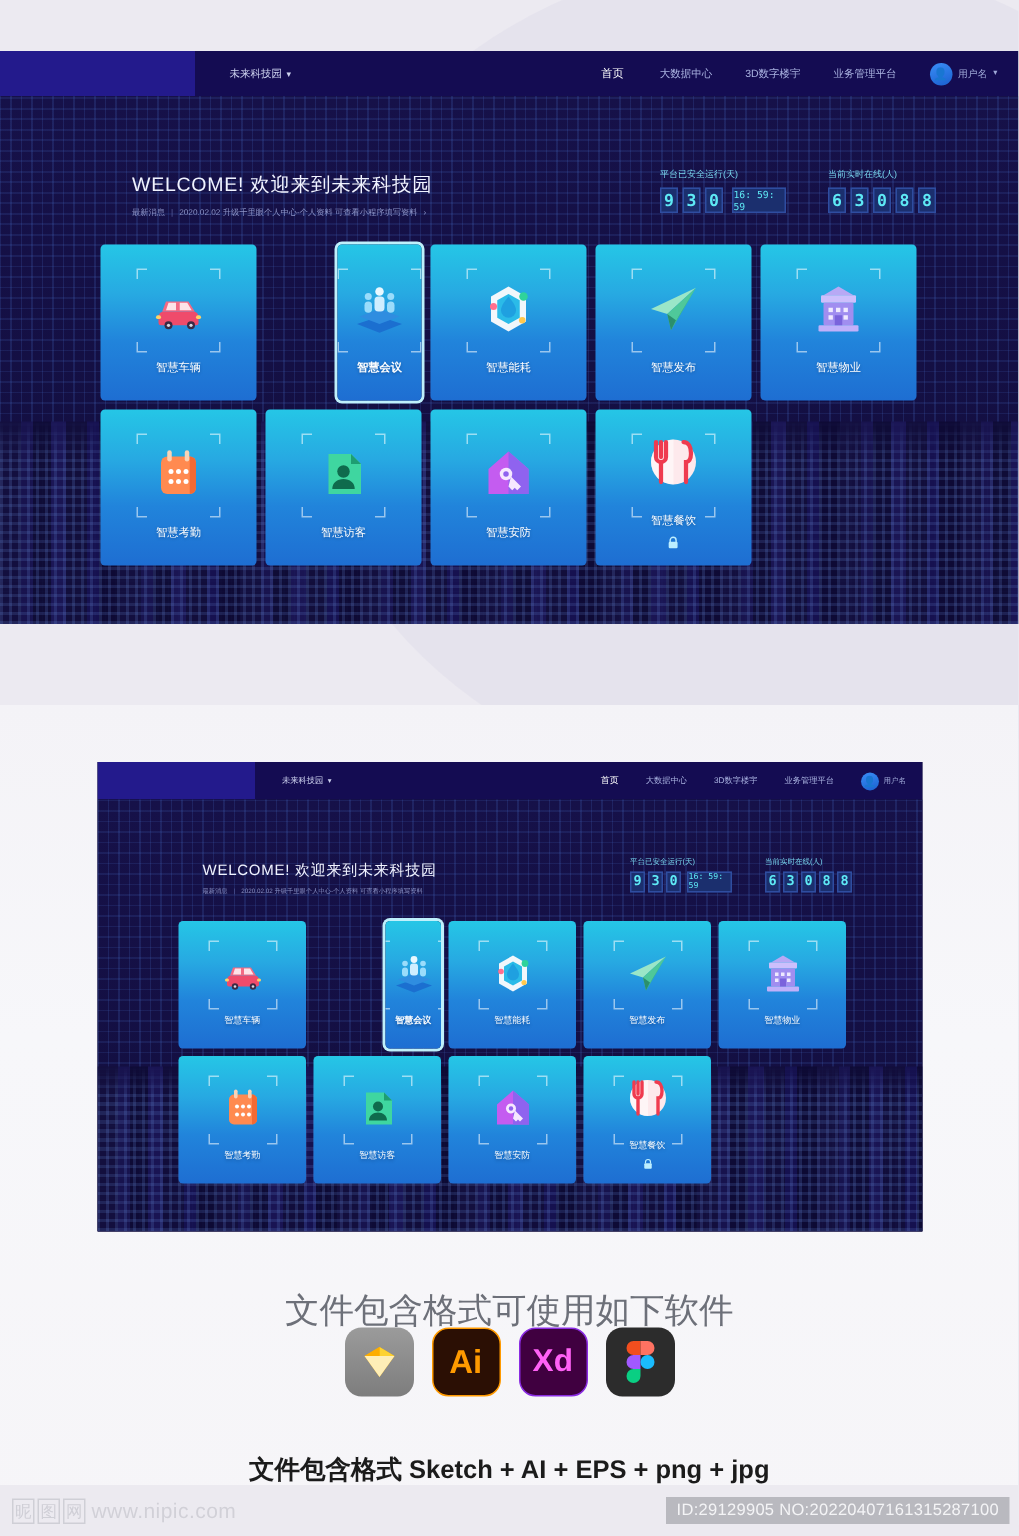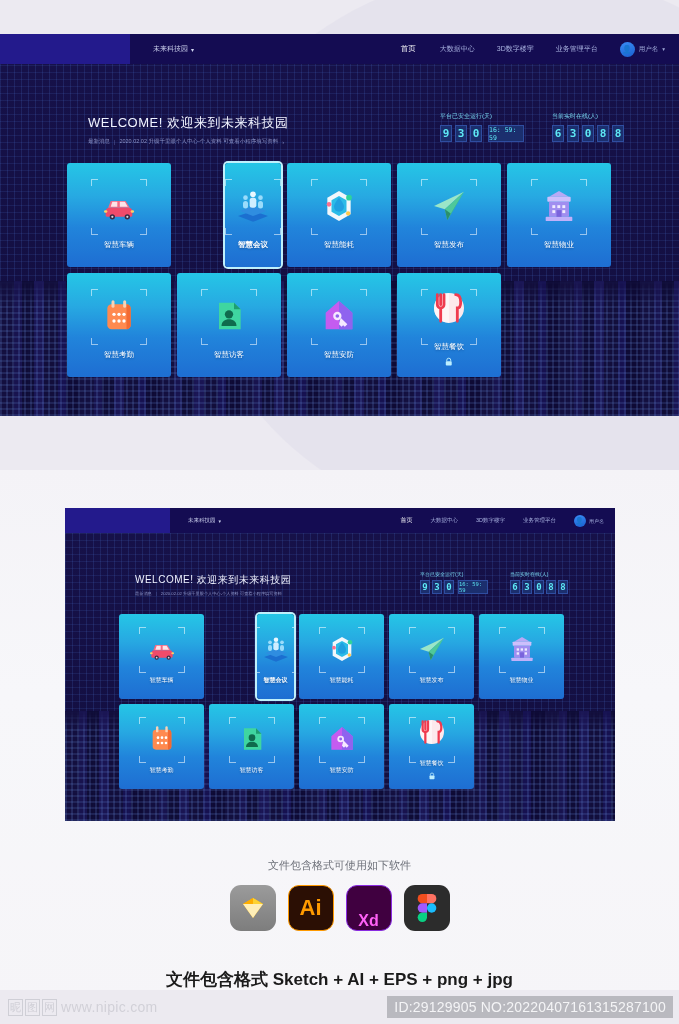--- a/index.html
+++ b/index.html
@@ -101,34 +101,34 @@
   .card .cap{ color:#ffffff; white-space:nowrap; text-shadow:0 1px 2px rgba(0,40,90,.4);}
   .card .lock{ color:#b9ecff; }
 
   
   .sw-title{ position:absolute; width:100%; text-align:center; color:#6d7079;}
   .sw-icons{ position:absolute; width:100%; display:flex; justify-content:center; gap:12px;}
   .sw-icon{ width:46px; height:46px; border-radius:11px; display:flex;
     align-items:center; justify-content:center; font-weight:bold; }
   .sw-sketch{ background:linear-gradient(180deg,#9b9b9b,#7d7d7d); }
   .sw-ai{ background:#2b0f04; color:#ff9a00; font-size:22px; border:1.5px solid #ff9a00;}
-  .sw-xd{ background:#400040; color:#ff61f6; font-size:16px; border:1.5px solid #8a2be2;align-items:flex-end;}
+  .sw-xd{ background:#400040; color:#ff61f6; font-size:21px; border:1.5px solid #8a2be2;}
   .sw-fig{ background:#2c2c2c; }
   .fmt-line{ position:absolute; width:100%; text-align:center; color:#1b1b1b; font-weight:bold;}
 
   
   .footer{ position:absolute; left:0; bottom:0; width:679px; height:34px;
     background:#eceaf0; display:flex; align-items:center;}
   .wm{ display:flex; align-items:center; gap:4px; margin-left:8px; opacity:.55;}
   .wm-badge{ display:flex; gap:2px;}
   .wm-badge span{ width:15px; height:17px; border:1.5px solid #b9b9c2; color:#b9b9c2;
     font-size:11px; display:flex; align-items:center; justify-content:center;}
   .wm-url{ color:#bcbcc4; font-size:14px; letter-spacing:.3px;}
   .id-badge{ margin-left:auto; margin-right:6px; background:#b9b9bf; color:#f4f4f6;
-    font-size:14px; padding:3px 7px; letter-spacing:.2px;}
+    font-size:11px; padding:3px 7px; letter-spacing:.2px;}
 </style>
 </head>
 <body>
 
 <div id="page">
 
   <div class="bg-curve"></div>
   <div class="bg-lower"></div>
 
   <div class="dash" id="dash-main" style="left:0;top:34px;width:679px;height:382px;">
@@ -632,21 +632,21 @@
             <div class="cap" style="font-size: 6px; margin-top: 11px;">智慧餐饮</div>
             <div class="lock" style="font-size: 6px; margin-top: 4px;"><svg width="8" height="8" viewBox="0 0 24 24">
                 <path d="M7 11V8a5 5 0 0110 0v3" stroke="#bdefff" stroke-width="2.4" fill="none"></path>
                 <rect x="4.5" y="10.5" width="15" height="11" rx="2" fill="#bdefff"></rect>
               </svg></div>
           </div>
         </div>
     </div>
   </div>
 
-  <div class="sw-title" style="top:858px;font-size:11px;">文件包含格式可使用如下软件</div>
+  <div class="sw-title" style="top:858px;font-size:23px;">文件包含格式可使用如下软件</div>
 
   <div class="sw-icons" style="top:885px;">
     <div class="sw-icon sw-sketch">
       <svg width="26" height="24" viewBox="0 0 26 24" aria-hidden="true">
         <polygon points="13,2 23,8 13,22 3,8" fill="#fdb300"></polygon>
         <polygon points="13,2 23,8 13,8" fill="#fdd231"></polygon>
         <polygon points="13,2 3,8 13,8" fill="#fdad00"></polygon>
         <polygon points="3,8 23,8 13,22" fill="#feeeb7"></polygon>
       </svg>
     </div>

